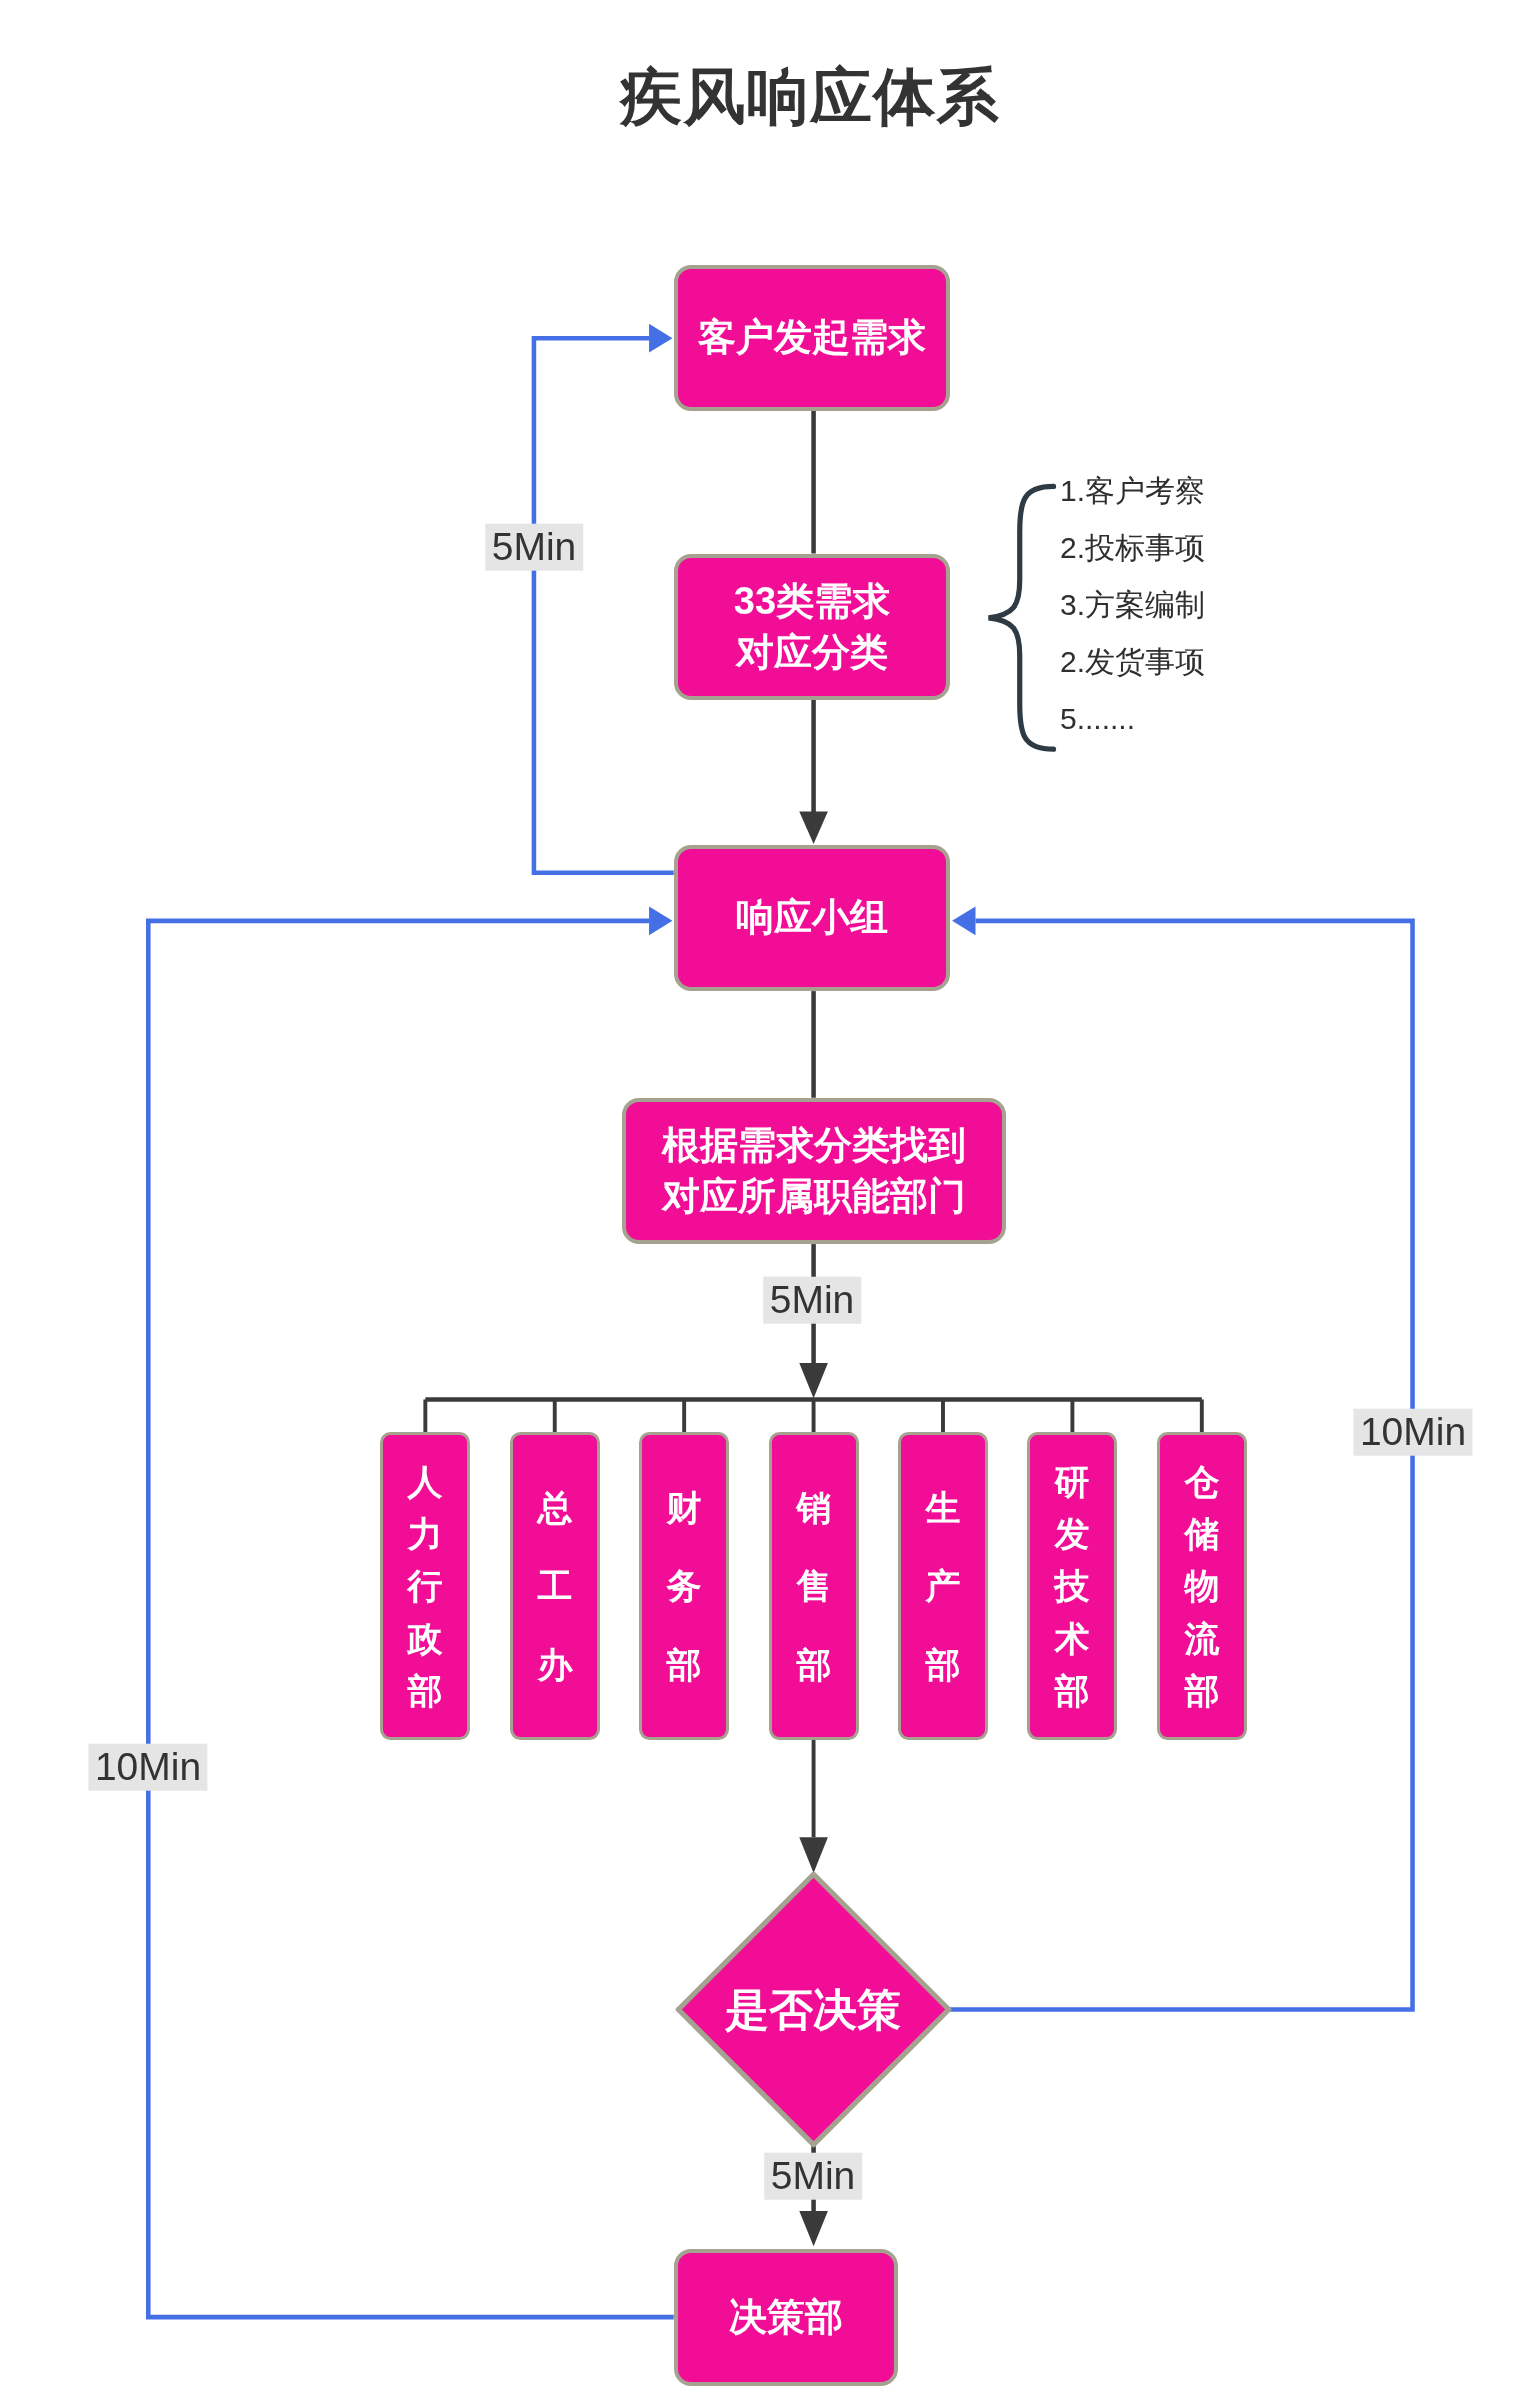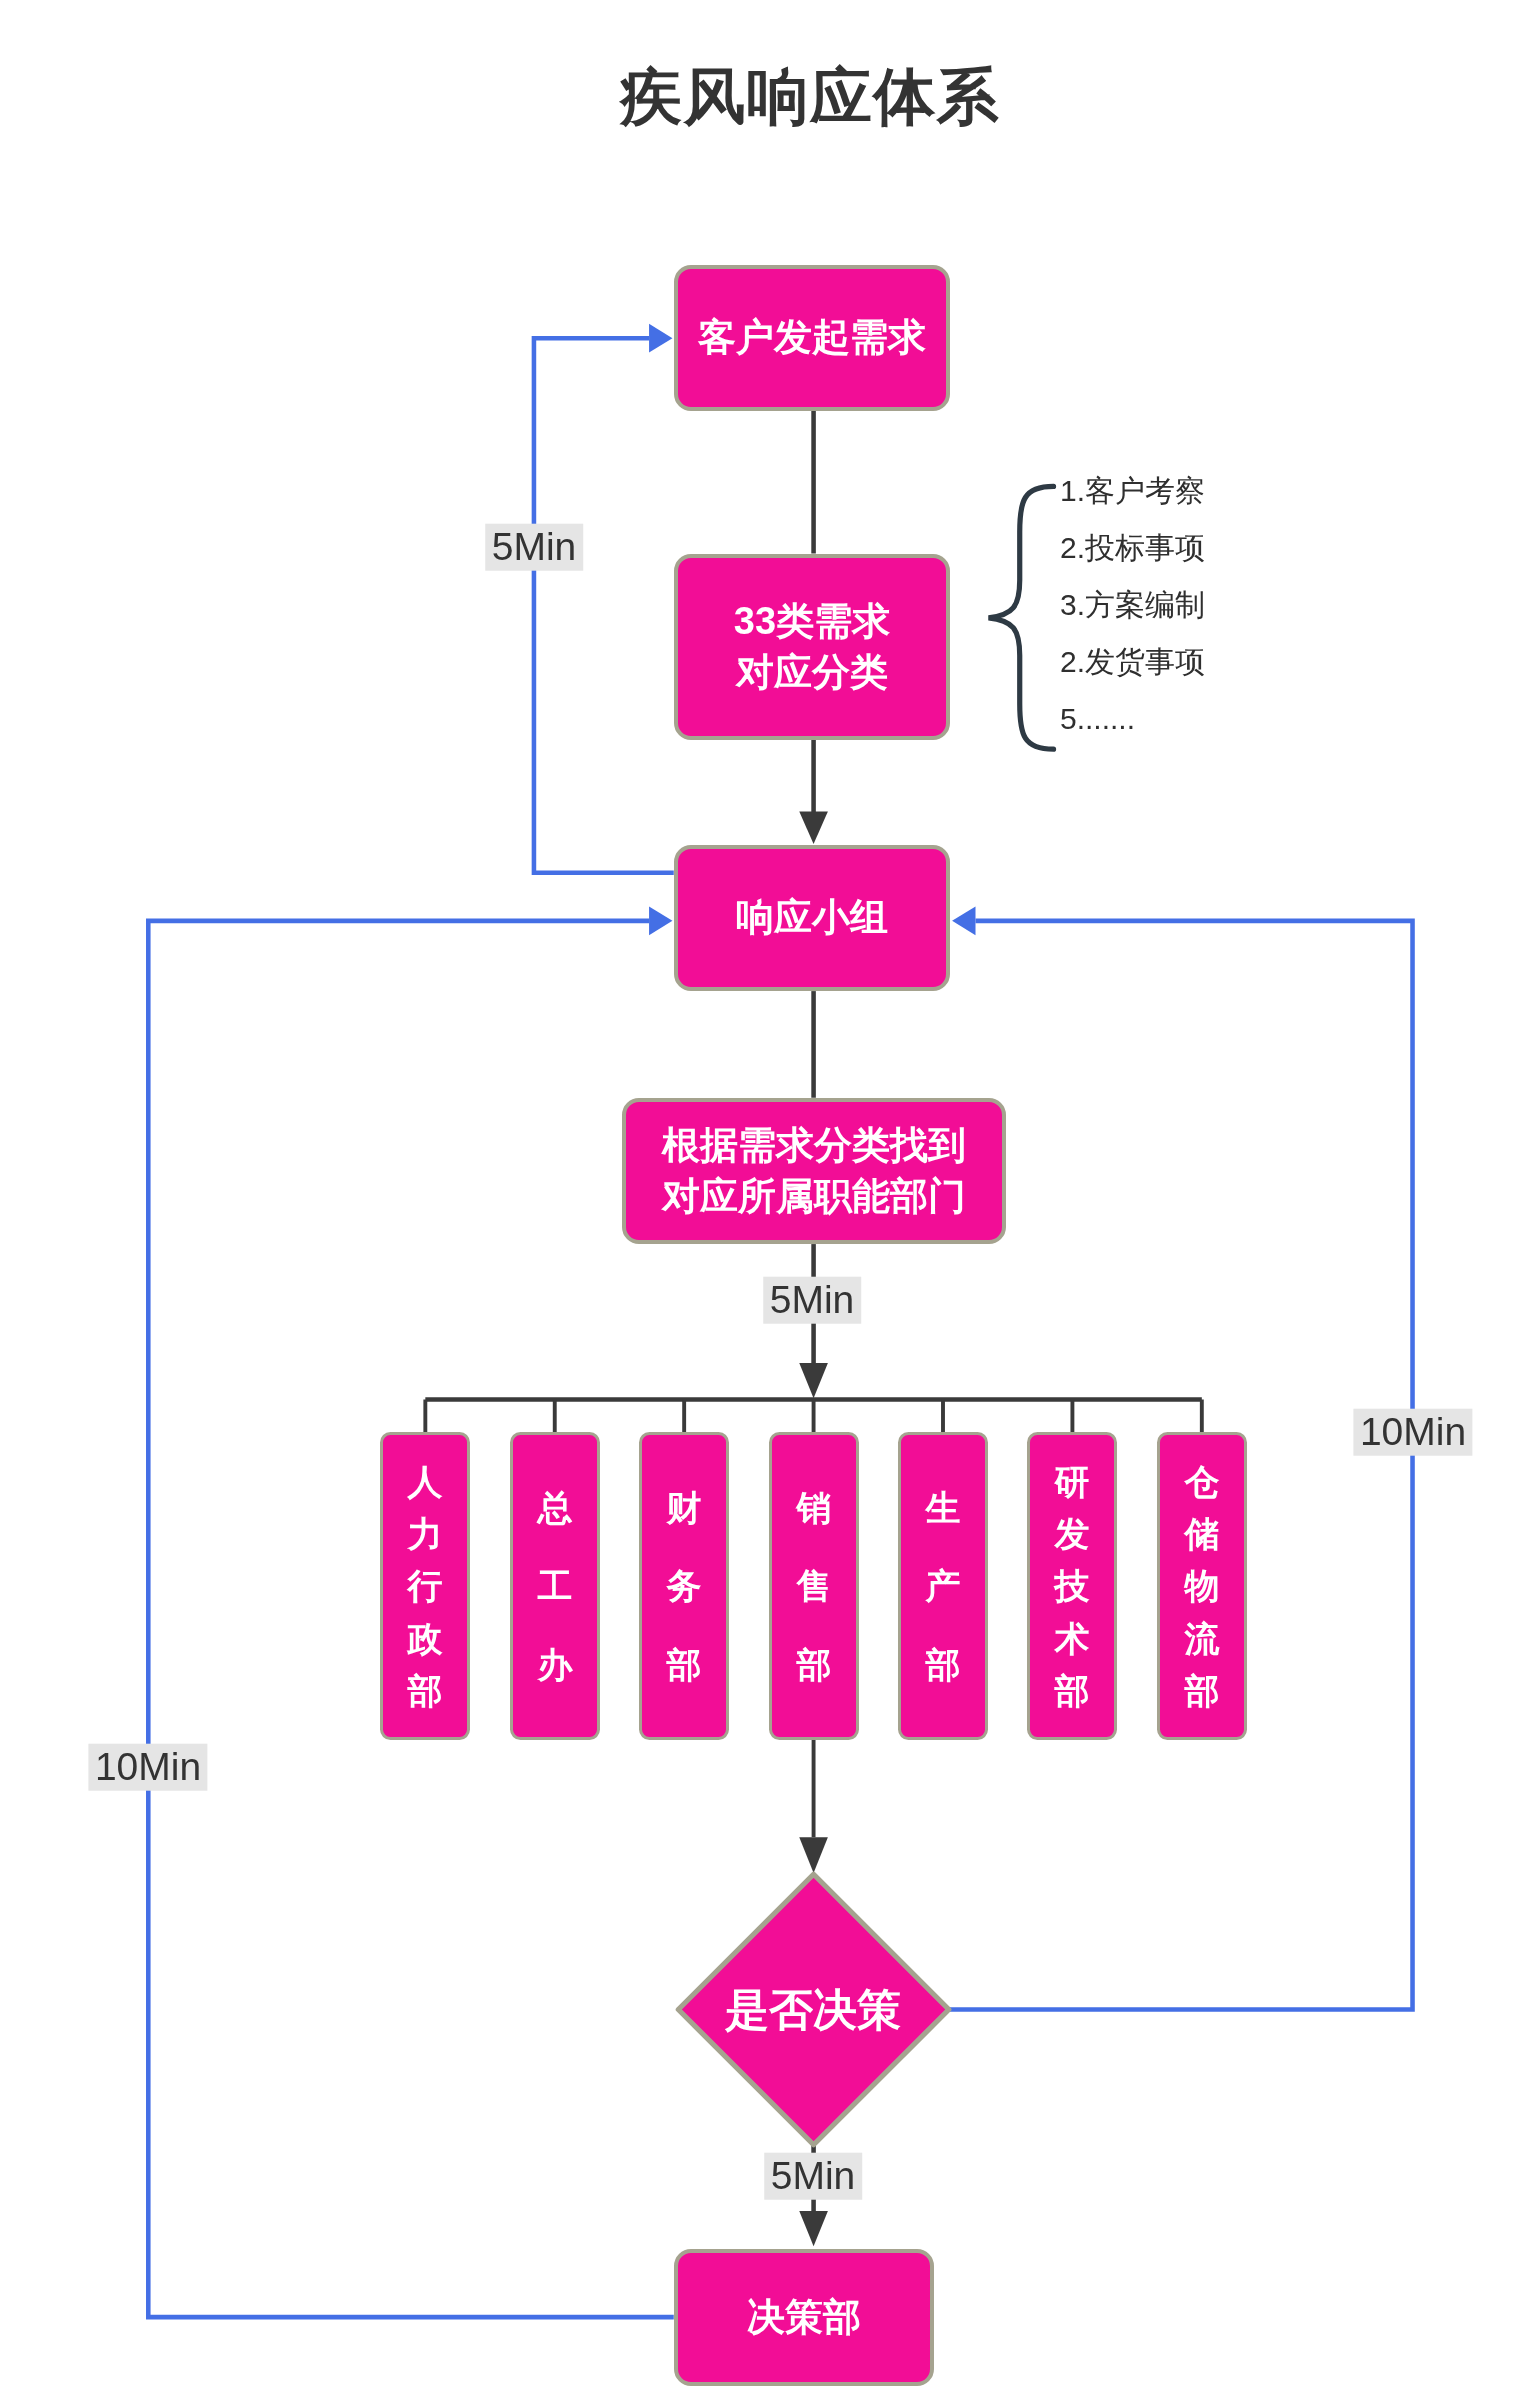--- a/index.html
+++ b/index.html
@@ -87,21 +87,21 @@
 
     <path d="M 1552 748 C 1506 748 1500 770 1500 818 L 1500 892 C 1500 932 1490 946 1452 950 C 1490 954 1500 968 1500 1008 L 1500 1082 C 1500 1130 1506 1152 1552 1152" fill="none" stroke="#2E3A44" stroke-width="8" stroke-linecap="round"></path>
   </svg>
 
   <div class="page-title">疾风响应体系</div>
 
   <div class="node" style="left:630px;top:265px;width:276px;height:146px;justify-content:center;">
     <span>客户发起需求</span>
   </div>
 
-  <div class="node" style="left:630px;top:554px;width:276px;height:186px;">
+  <div class="node" style="left:630px;top:554px;width:276px;height:146px;">
     <span>33类需求</span>
     <span>对应分类</span>
   </div>
 
   <div class="node" style="left:630px;top:845px;width:276px;height:146px;">
     <span>响应小组</span>
   </div>
 
   <div class="node" style="left:578px;top:1098px;width:384px;height:146px;">
     <span>根据需求分类找到</span>
@@ -159,21 +159,21 @@
         <span>仓</span>
         <span>储</span>
         <span>物</span>
         <span>流</span>
         <span>部</span>
       </div>
   </div>
 
   <div class="diamond-label" style="left:769px;top:2010px;">是否决策</div>
 
-  <div class="node" style="left:630px;top:2249px;width:260px;height:137px;">
+  <div class="node" style="left:630px;top:2249px;width:224px;height:137px;">
     <span>决策部</span>
   </div>
 
   <div class="examples">
     <div>1.客户考察</div>
     <div>2.投标事项</div>
     <div>3.方案编制</div>
     <div>2.发货事项</div>
     <div>5.......</div>
   </div>

